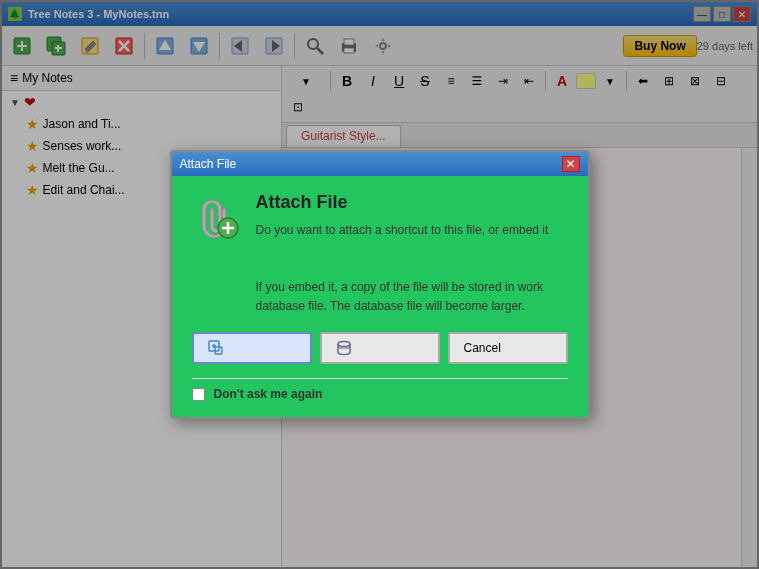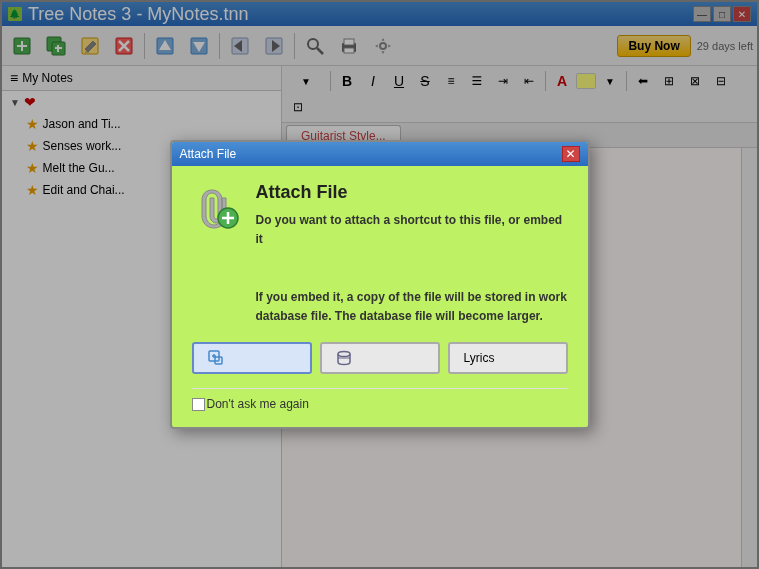--- a/index.html
+++ b/index.html
@@ -46,22 +46,22 @@
       background: #90cc40;
       border-radius: 1px;
       display: flex;
       align-items: center;
       justify-content: center;
       font-size: 9px;
       color: white;
     }
 
     .title-text {
-      font-size: 18px;
-      font-weight: normal;
+      font-size: 11px;
+      font-weight: bold;
     }
 
     .title-controls {
       display: flex;
       gap: 2px;
     }
 
     .title-btn {
       width: 18px;
       height: 16px;
@@ -127,21 +127,20 @@
       width: 1px;
       height: 26px;
       background: #bbb;
       margin: 0 2px;
     }
 
     .buy-now-area {
       margin-left: auto;
       display: flex;
       align-items: center;
-      gap: 6px;
       font-size: 12px;
     }
 
     .buy-now-btn {
       background: linear-gradient(to bottom, #ffe080, #ffc000);
       border: 1px solid #cc9900;
       padding: 3px 10px;
       border-radius: 3px;
       cursor: pointer;
       font-size: 12px;
@@ -306,21 +305,21 @@
       width: 100%;
       height: 100%;
       background: rgba(0,0,0,0.3);
       display: flex;
       align-items: center;
       justify-content: center;
       z-index: 100;
     }
 
     .modal {
-      background: #bef264;
+      background: #22c55e;
       border: 2px solid #888;
       border-radius: 4px;
       width: 420px;
       box-shadow: 4px 4px 16px rgba(0,0,0,0.4);
       overflow: hidden;
     }
 
     .modal-title-bar {
       background: linear-gradient(to bottom, #4a8fd4, #2a6bbf);
       color: white;
@@ -373,21 +372,20 @@
       font-size: 18px;
       font-weight: bold;
       color: #222;
       margin-bottom: 8px;
     }
 
     .modal-desc {
       font-size: 12px;
       color: #333;
       line-height: 1.6;
-      font-weight: bold;
     }
 
     .modal-buttons {
       display: flex;
       gap: 8px;
       margin-bottom: 14px;
       justify-content: flex-start;
     }
 
     .modal-btn {
@@ -405,23 +403,24 @@
 
     .modal-btn.primary {
       border-color: #6688cc;
       background: #d8e4f8;
       font-weight: bold;
     }
 
     .modal-footer {
       display: flex;
       align-items: center;
-      gap: 2px;
+      gap: 9px;
       padding-top: 8px;
       border-top: 1px solid #ddd;
+      font-weight: bold;
     }
 
     .checkbox {
       width: 13px;
       height: 13px;
       border: 1px solid #888;
       background: white;
       display: flex;
       align-items: center;
       justify-content: center;
@@ -670,21 +669,21 @@
             </svg>
           </button>
           <button class="modal-btn">
             <svg width="16" height="16" viewBox="0 0 16 16">
               <ellipse cx="8" cy="4" rx="6" ry="2.5" fill="none" stroke="#668" stroke-width="1.5"></ellipse>
               <path d="M2 4 L2 12 C2 13.4 4.7 14.5 8 14.5 C11.3 14.5 14 13.4 14 12 L14 4" fill="none" stroke="#668" stroke-width="1.5"></path>
               <line x1="2" y1="8" x2="14" y2="8" stroke="#668" stroke-width="1"></line>
             </svg>
           </button>
           <button class="modal-btn">
-            <span>Lyrics</span>
+            <span>Cancel</span>
           </button>
         </div>
 
         <div class="modal-footer">
           <div class="checkbox"></div>
           <span class="footer-text">Don't ask me again</span>
         </div>
       </div>
     </div>
   </div>

